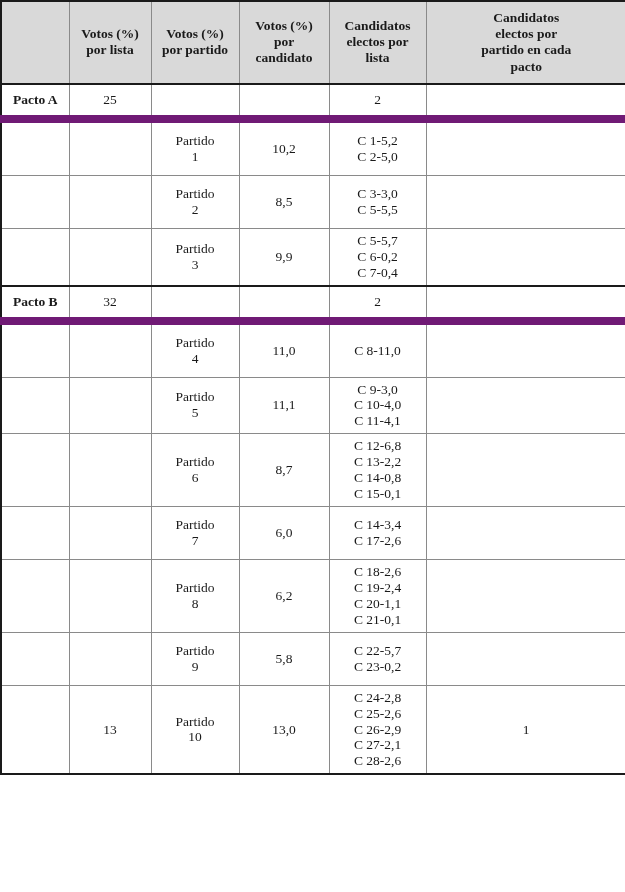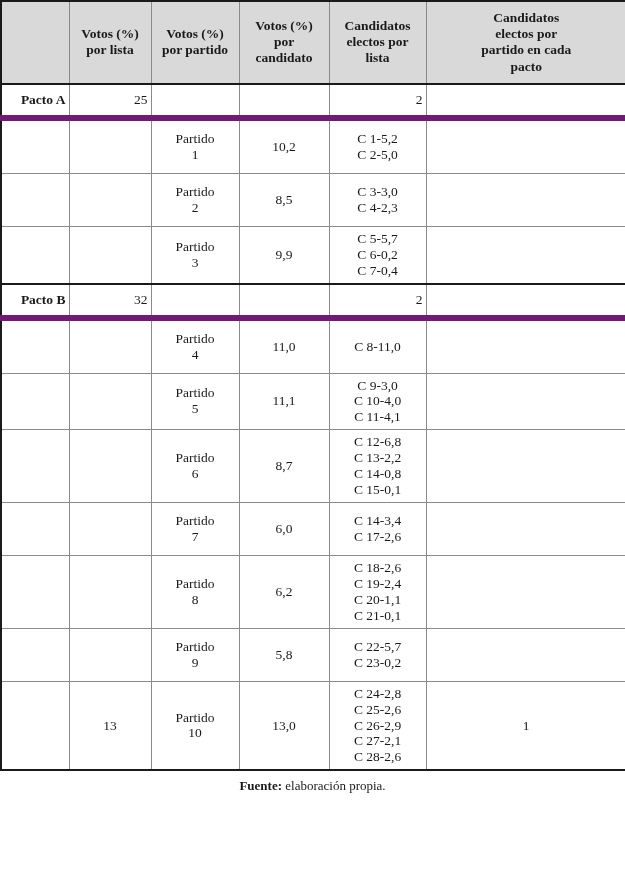--- a/index.html
+++ b/index.html
@@ -55,23 +55,22 @@
   col.c5 { width: 200px; }
 
   td.pacto-name {
     text-align: left;
     font-weight: bold;
     padding-left: 6px;
     font-size: 14px;
   }
   tr.pacto-row td {
     border-top: 2px solid #1a1a1a;
-    border-bottom: 6px solid #701a75;
+    border-bottom: 8px solid #701a75;
     height: 22px;
-    text-align: right;
   }
   tr.party-row td {
     height: 44px;
   }
   .multiline {
     white-space: pre-line;
   }
   .footnote {
     text-align: center;
     font-size: 13px;
@@ -136,21 +135,21 @@
         <td>P1-C1</td>
       </tr>
 
       <tr class="party-row">
         <td></td>
         <td></td>
         <td class="multiline">Partido
 2</td>
         <td>8,5</td>
         <td class="multiline">C 3-3,0
-C 4-2,3</td>
+C 5-5,5</td>
         <td></td>
         <td>P2-C4</td>
       </tr>
 
       <tr class="party-row">
         <td></td>
         <td></td>
         <td class="multiline">Partido
 3</td>
         <td>9,9</td>
@@ -259,17 +258,14 @@
 C 27-2,1
 C 28-2,6</td>
         <td>1</td>
         <td>P10-C 26</td>
       </tr>
 
 
     </tbody>
   </table>
 
-  <div class="footnote">
-    <b>Fuente:</b><span> elaboración propia.</span>
-  </div>
 
 </div>
 
 </body></html>

